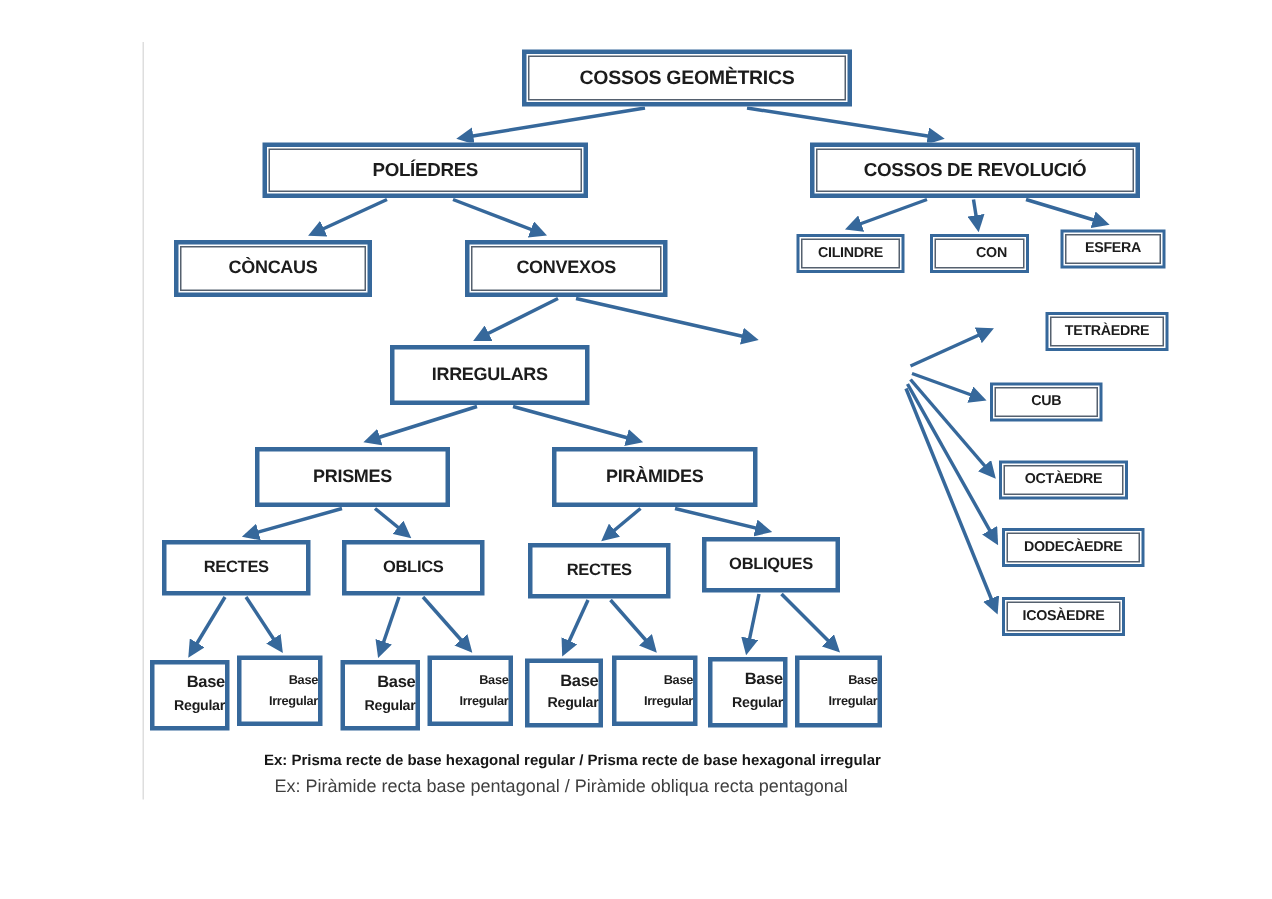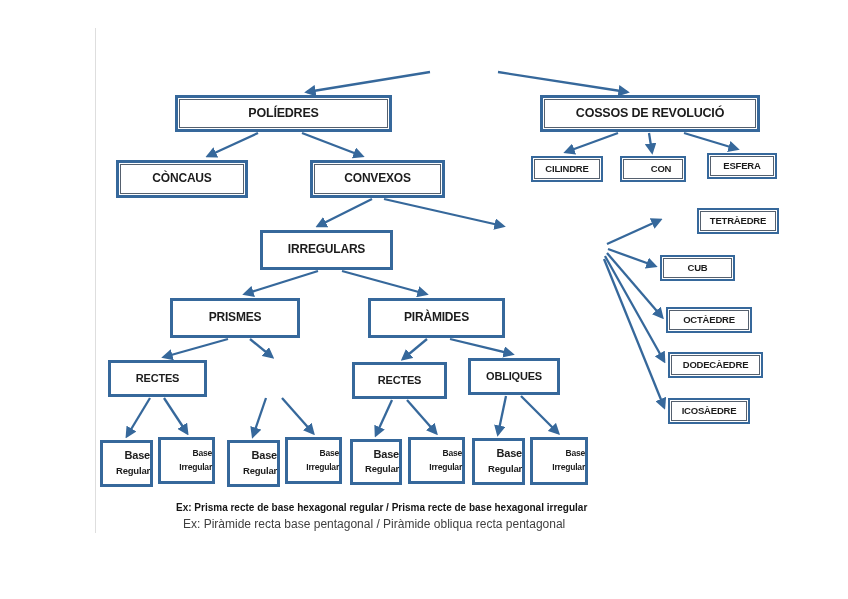--- a/index.html
+++ b/index.html
@@ -75,20 +75,23 @@
       <line x1="150" y1="398" x2="127" y2="436" marker-end="url(#arrowhead)"></line>
       <line x1="164" y1="398" x2="187" y2="433" marker-end="url(#arrowhead)"></line>
       <line x1="266" y1="398" x2="253" y2="436" marker-end="url(#arrowhead)"></line>
       <line x1="282" y1="398" x2="313" y2="433" marker-end="url(#arrowhead)"></line>
       <line x1="392" y1="400" x2="376" y2="435" marker-end="url(#arrowhead)"></line>
       <line x1="407" y1="400" x2="436" y2="433" marker-end="url(#arrowhead)"></line>
       <line x1="506" y1="396" x2="498" y2="434" marker-end="url(#arrowhead)"></line>
       <line x1="521" y1="396" x2="558" y2="433" marker-end="url(#arrowhead)"></line>
     </svg>
 
+  <div class="node double lvl0" style="left:348px;top:33px;width:220px;height:38px;">
+    <span>COSSOS GEOMÈTRICS</span>
+  </div>
 
   <div class="node double lvl1" style="left:175px;top:95px;width:217px;height:37px;">
     <span>POLÍEDRES</span>
   </div>
   <div class="node double lvl1" style="left:540px;top:95px;width:220px;height:37px;">
     <span>COSSOS DE REVOLUCIÓ</span>
   </div>
 
   <div class="node double small" style="left:531px;top:156px;width:72px;height:26px;">
     <span>CILINDRE</span>
@@ -130,20 +133,23 @@
   <div class="node lvl2" style="left:170px;top:298px;width:130px;height:40px;">
     <span>PRISMES</span>
   </div>
   <div class="node lvl2" style="left:368px;top:298px;width:137px;height:40px;align-items:center;">
     <span>PIRÀMIDES</span>
   </div>
 
   <div class="node lvl3" style="left:108px;top:360px;width:99px;height:37px;">
     <span>RECTES</span>
   </div>
+  <div class="node lvl3" style="left:228px;top:360px;width:95px;height:37px;">
+    <span>OBLICS</span>
+  </div>
   <div class="node lvl3" style="left:352px;top:362px;width:95px;height:37px;">
     <span>RECTES</span>
   </div>
   <div class="node lvl3" style="left:468px;top:358px;width:92px;height:37px;">
     <span>OBLIQUES</span>
   </div>
 
   <div class="node base" style="left:100px;top:440px;width:53px;height:47px;">
     <span class="l1-big">Base</span>
     <span class="l2-reg">Regular</span>

